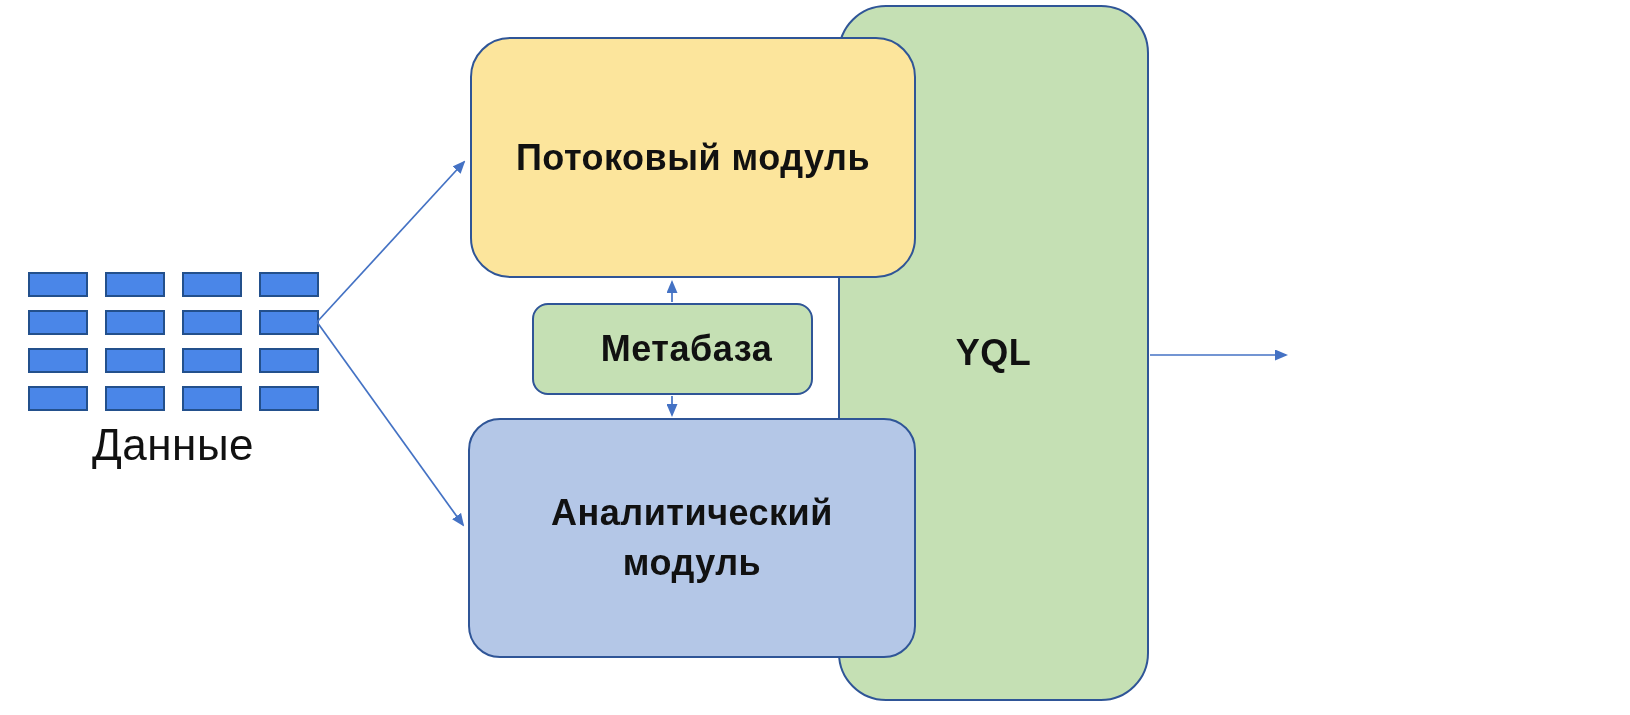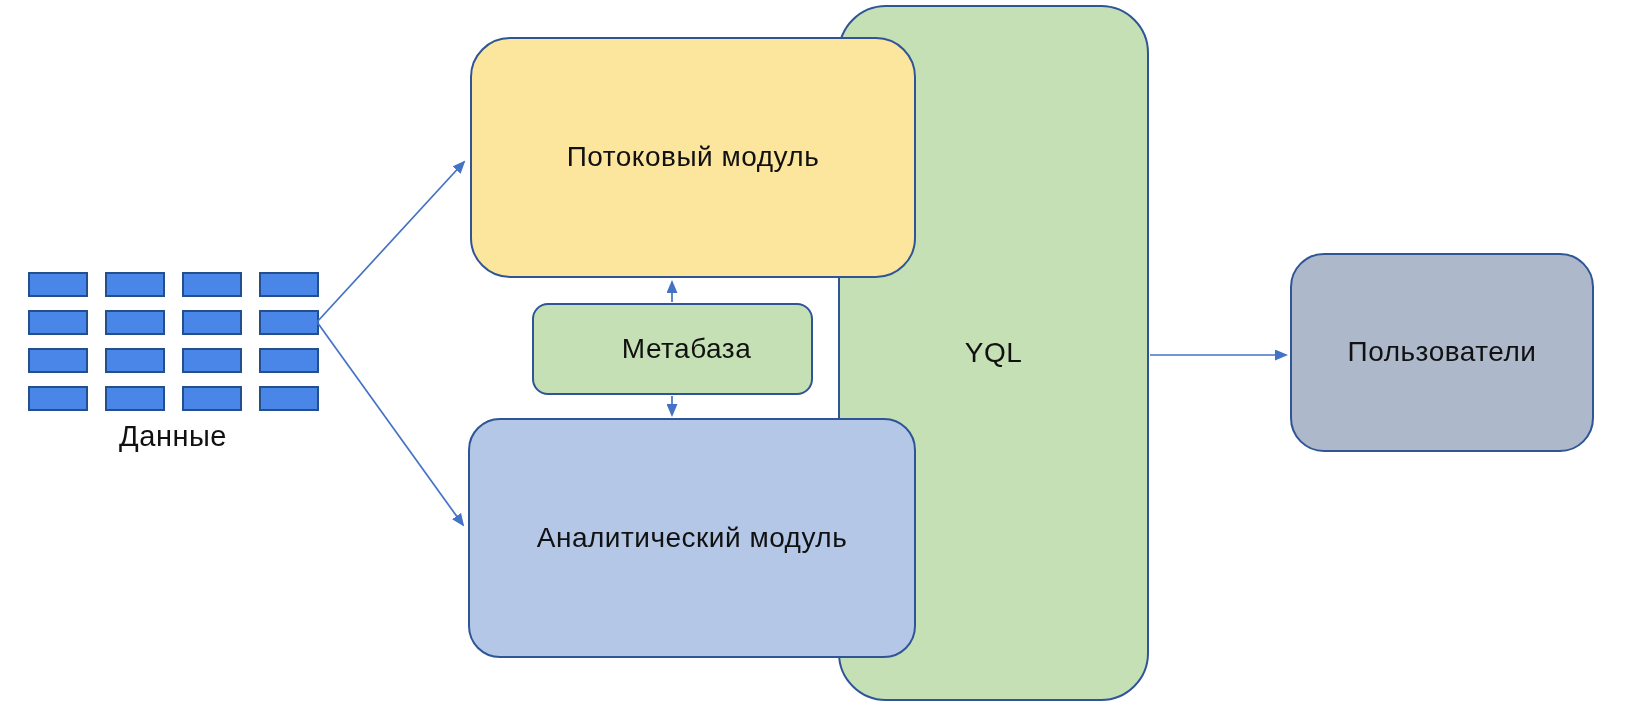--- a/index.html
+++ b/index.html
@@ -17,23 +17,24 @@
     color: #111111;
   }
   .node {
     position: absolute;
     box-sizing: border-box;
     border: 2.5px solid #2f5597;
     display: flex;
     align-items: center;
     justify-content: center;
     text-align: center;
-    font-size: 28px;
+    font-size: 36px;
     letter-spacing: 0.5px;
     line-height: 1.38;
+    font-weight: bold;
   }
   .node .lbl { display: block; }
 
   
   .yql {
     left: 838px; top: 5px;
     width: 311px; height: 696px;
     border-radius: 48px;
     background: #c5e0b4;
     z-index: 1;
@@ -85,21 +86,21 @@
     box-sizing: border-box;
     width: 60px; height: 25px;
     background: #4a86e8;
     border: 2px solid #23508c;
   }
   .data-label {
     position: absolute;
     left: 23px; top: 420px;
     width: 300px;
     text-align: center;
-    font-size: 29px;
+    font-size: 44px;
     letter-spacing: 0.5px;
     z-index: 2;
   }
 
   .edges {
     position: absolute;
     left: 0; top: 0;
     width: 1630px; height: 715px;
     z-index: 3;
     pointer-events: none;
@@ -119,23 +120,20 @@
   </div>
 
   <div class="node metabase">
     <span class="lbl">Метабаза</span>
   </div>
 
   <div class="node analytical">
     <span class="lbl">Аналитический модуль</span>
   </div>
 
-  <div class="node users">
-    <span class="lbl">Пользователи</span>
-  </div>
 
   <div class="data-grid">
       <div class="data-cell"></div>
       <div class="data-cell"></div>
       <div class="data-cell"></div>
       <div class="data-cell"></div>
       <div class="data-cell"></div>
       <div class="data-cell"></div>
       <div class="data-cell"></div>
       <div class="data-cell"></div>

